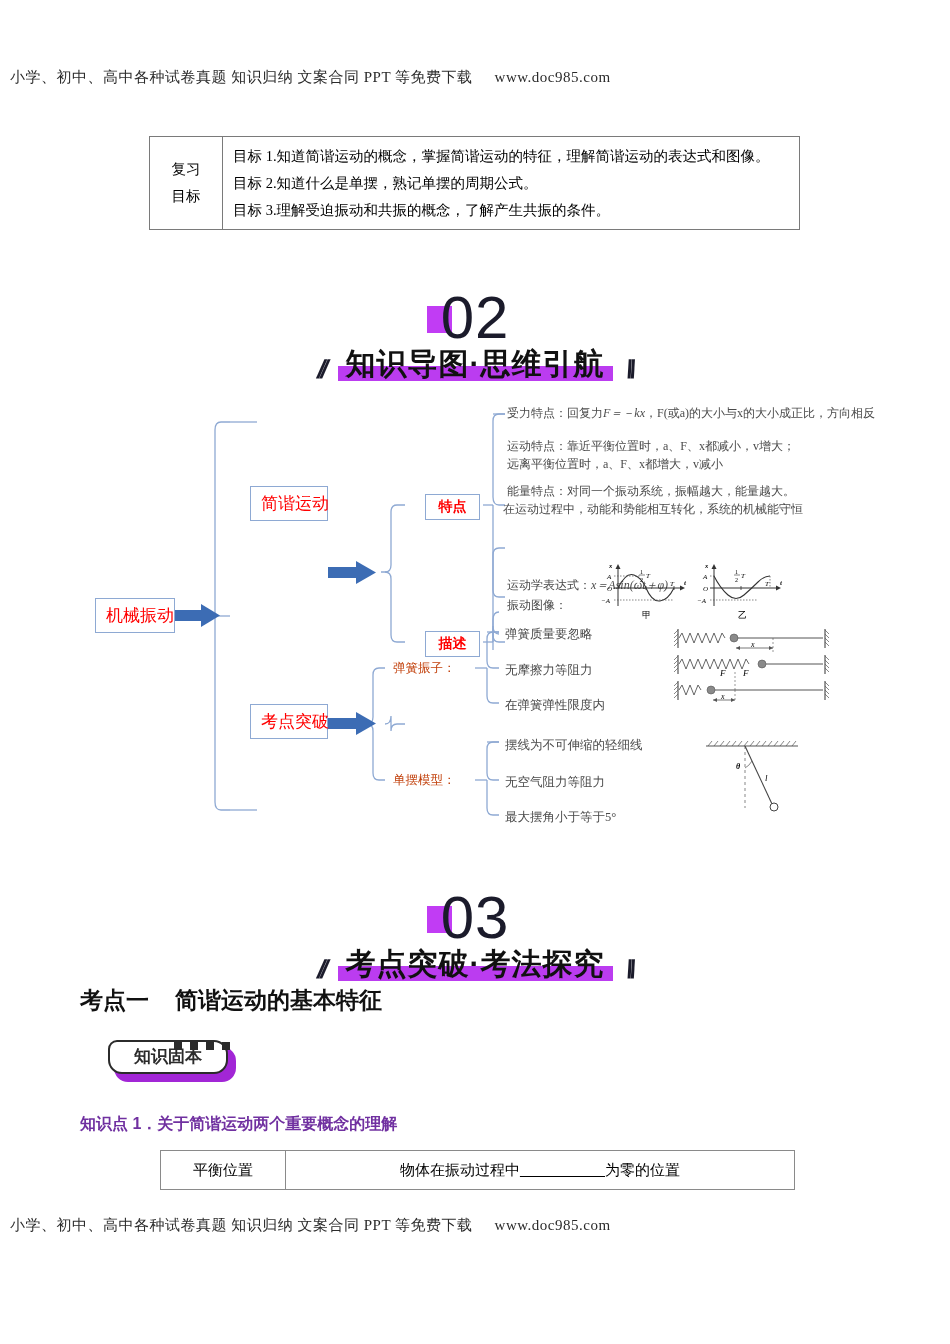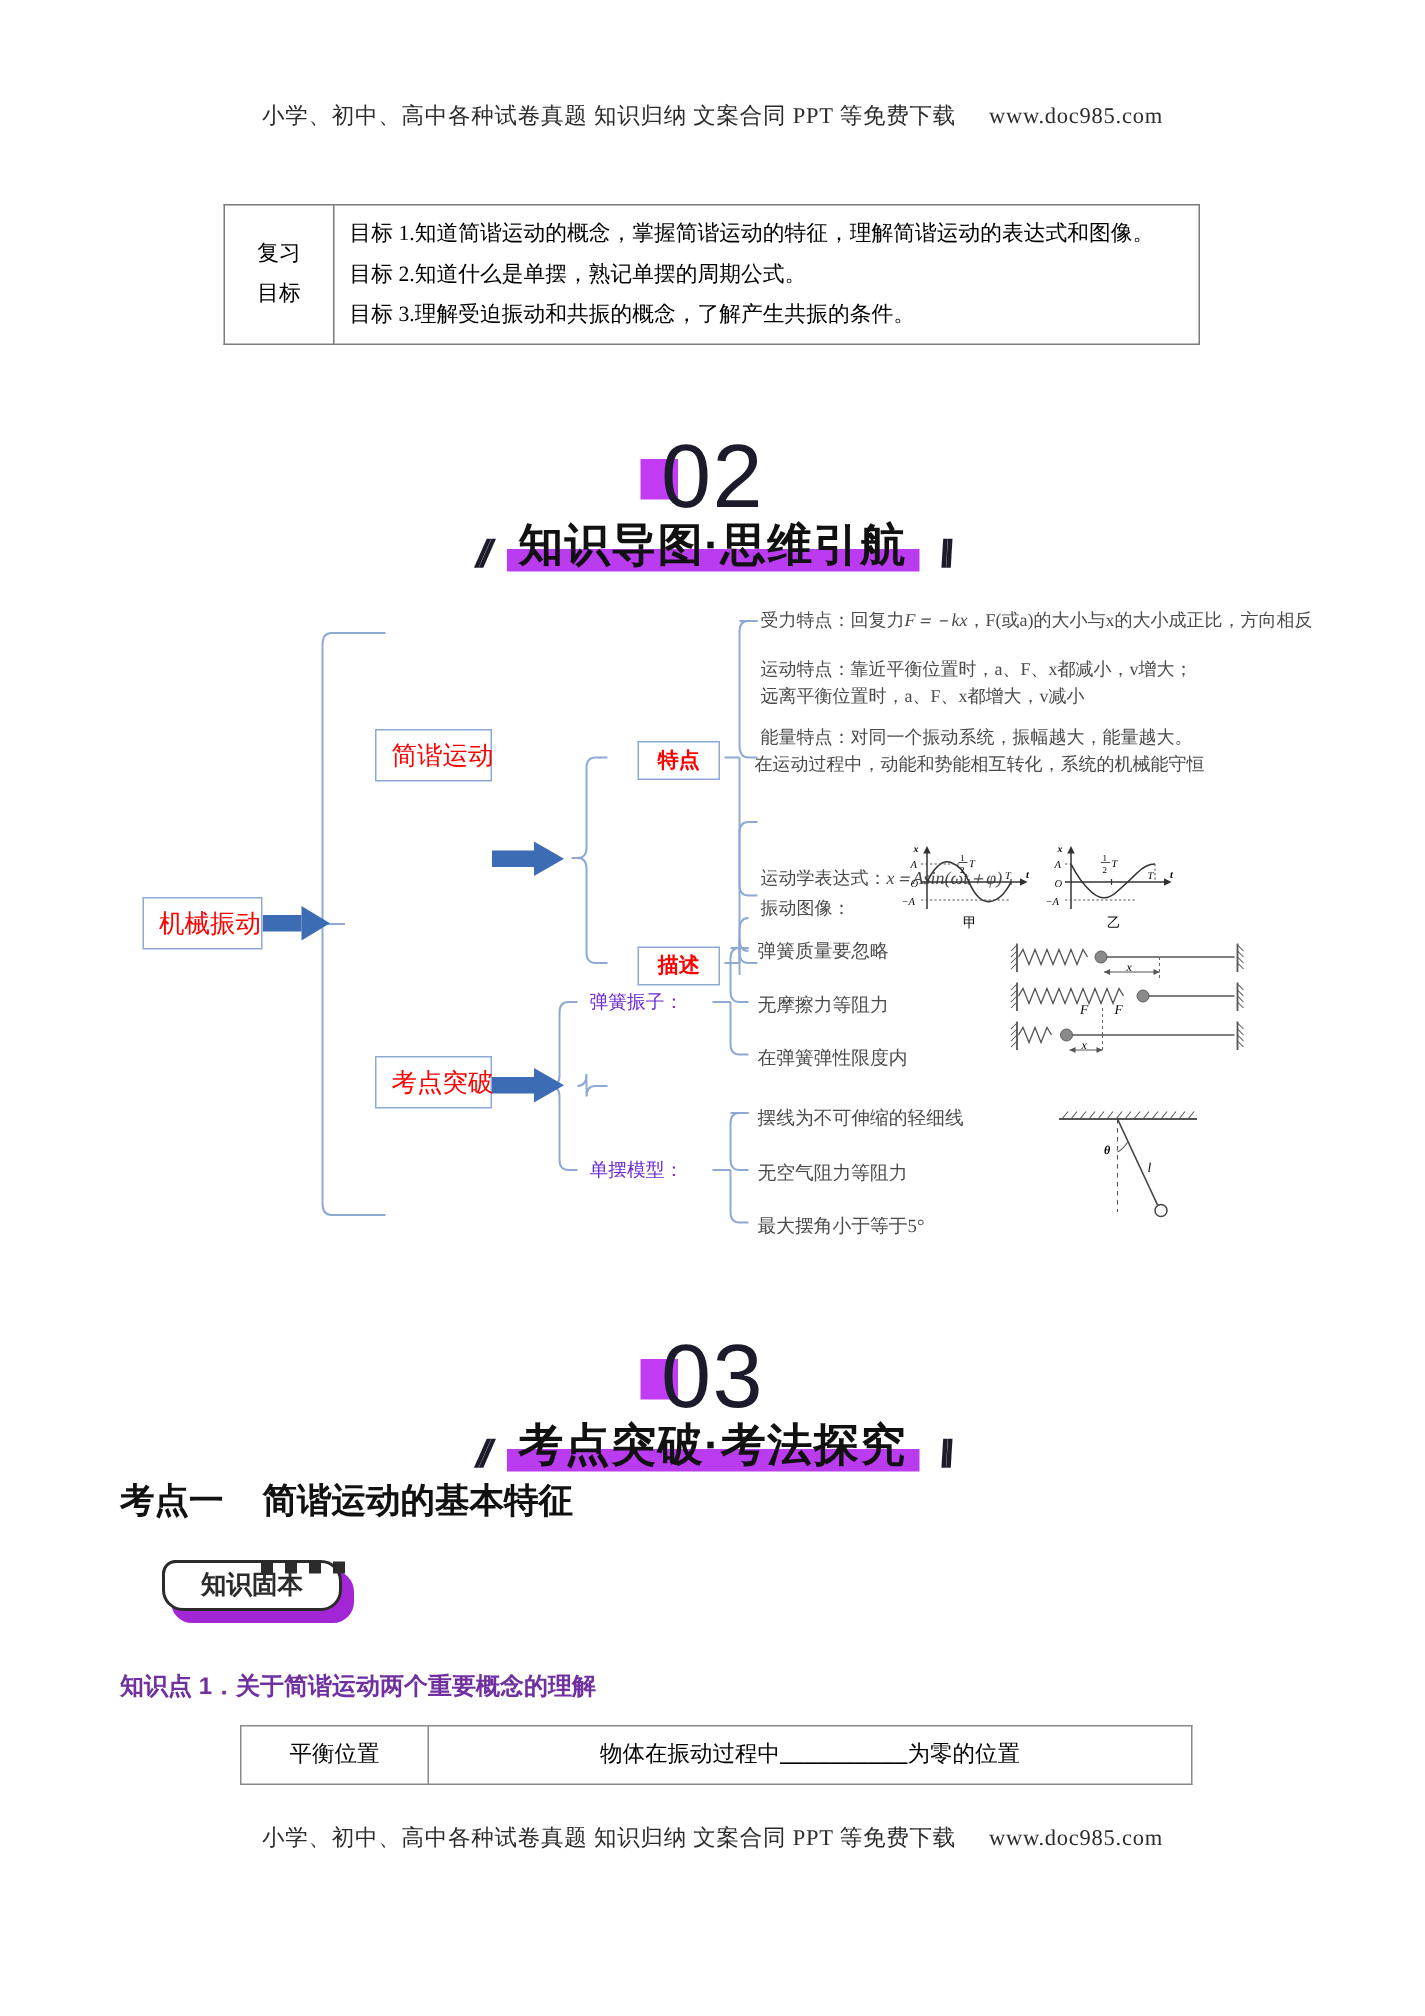--- a/index.html
+++ b/index.html
@@ -18,26 +18,26 @@
   .page {
     position: relative;
     width: 950px;
     height: 1344px;
   }
 
   
   .wm {
     position: absolute;
     left: 0; right: 0;
-    text-align: center;
     font-family: "Liberation Serif", serif;
     font-size: 15px;
     color: #2b2b2b;
     letter-spacing: .5px;
     white-space: nowrap;
+    padding-left: 10px;
   }
   .wm .url { font-family: "Liberation Serif", serif; margin-left: 22px; }
   .wm-top { top: 68px; }
   .wm-bottom { top: 1216px; }
 
   
   .obj-table {
     position: absolute;
     left: 149px;
     top: 136px;
@@ -161,21 +161,21 @@
   }
   .node.small {
     font-size: 14px;
     font-weight: bold;
     padding: 3px 12px;
     font-family: Liberation Serif, serif;
   }
   .mm-label {
     position: absolute;
     font-size: 12.5px;
-    color: #6d28d9;
+    color: #c2410c;
     white-space: nowrap;
     font-family: Liberation Sans, sans-serif;
   }
   .mm-text {
     position: absolute;
     font-size: 12px;
     color: #4a4a4a;
     white-space: nowrap;
     font-family: "Liberation Serif", serif;
     line-height: 1.5;

